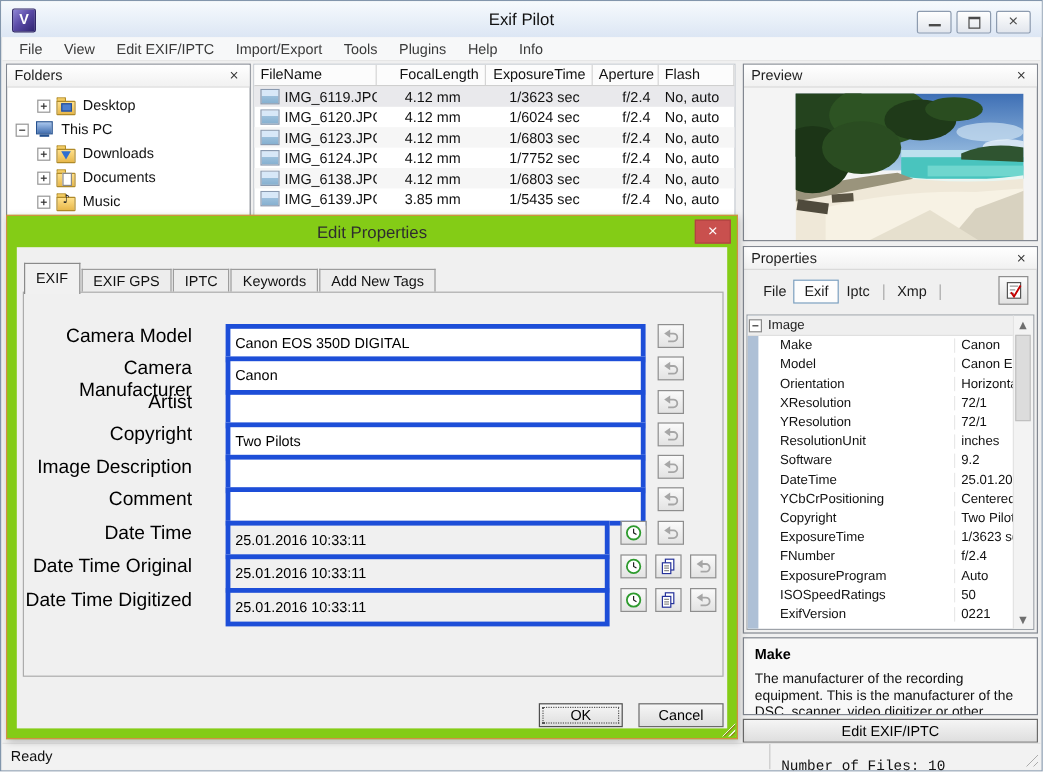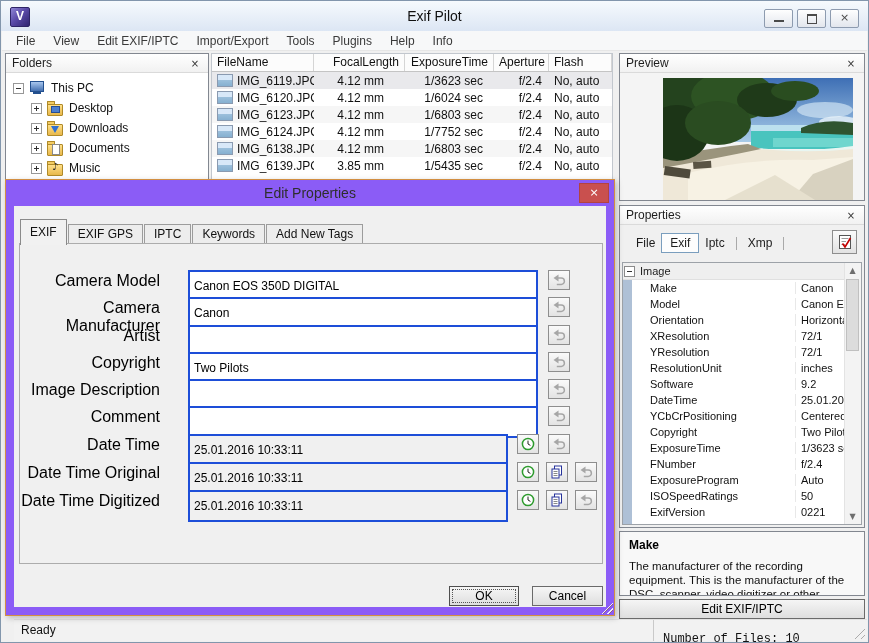--- a/index.html
+++ b/index.html
@@ -98,42 +98,42 @@
 
   
   .descbox{position:absolute;left:618px;top:530px;width:246px;height:65px;border:1px solid #828790;background:#F8F8F8;
            box-sizing:border-box;padding:6px 9px;overflow:hidden;}
   .desct{font-size:12px;font-weight:bold;color:#000;margin-bottom:7px;}
   .descp{font-size:11.5px;line-height:14px;color:#101010;}
   .editbtn{position:absolute;left:618px;top:598px;width:246px;height:20px;border:1px solid #6A6A6A;
            background:linear-gradient(#F5F5F5,#DEDEDE);font:12px "Liberation Sans",sans-serif;color:#000;}
 
   
-  .statusbar{position:absolute;left:1px;right:1px;bottom:1px;height:21px;background:#F2F2F2;border-top:1px solid #E2E2E2;font-size:12px;color:#111;margin-left:12px;}
+  .statusbar{position:absolute;left:1px;right:1px;bottom:1px;height:21px;background:#F2F2F2;border-top:1px solid #E2E2E2;font-size:12px;color:#111;}
   .scell1{position:absolute;left:0;top:0;bottom:0;width:640px;border-right:1px solid #C9C9C9;padding:3px 7px;box-sizing:border-box;}
   .scell2{position:absolute;left:641px;right:14px;top:0;bottom:0;padding:12px 8px;box-sizing:border-box;white-space:nowrap;overflow:hidden;font-family:Liberation Mono, monospace;}
   .grip{position:absolute;right:2px;bottom:2px;width:13px;height:13px;
         background:repeating-linear-gradient(135deg,transparent 0 3px,#ABABAB 3px 4px);
         clip-path:polygon(100% 0,100% 100%,0 100%);}
 
   
-  .dialog{position:absolute;left:4px;top:178px;width:610px;height:437px;background:#8b5cf6;
+  .dialog{position:absolute;left:4px;top:178px;width:610px;height:437px;background:#84cc16;
           border:1px solid #D28F43;box-shadow:2px 2px 6px rgba(0,0,0,.22);z-index:10;box-sizing:border-box;}
   .dtitle{position:absolute;left:0;right:0;top:0;height:26px;line-height:26px;text-align:center;font-size:14px;color:#2E2E2E;}
   .dclose{position:absolute;right:5px;top:3px;width:30px;height:20px;background:#C9504E;border:1px solid #B24341;
           color:#fff;font-size:11px;line-height:18px;text-align:center;padding:0;}
   .dcontent{position:absolute;left:8px;right:8px;top:26px;bottom:8px;background:#F0F0F0;}
   .dtabs{position:absolute;left:6px;top:12px;height:26px;display:flex;align-items:flex-end;}
   .dtab{height:19px;line-height:19px;padding:0 9px;font-size:12px;color:#111;border:1px solid #9C9C9C;border-bottom:none;
         background:#EDEDED;margin-right:1px;}
   .dtab.active{height:25px;line-height:25px;background:#F1F1F1;border-color:#8A8A8A;position:relative;z-index:3;margin-bottom:-1px;}
   .dpanel{position:absolute;left:5px;width:584px;top:37px;height:321px;border:1px solid #ACACAC;background:#F0F0F0;box-sizing:border-box;}
   .frow{position:absolute;left:0;width:100%;height:22px;}
   .flabel{position:absolute;left:0;top:2px;width:140px;text-align:right;font-size:16px;color:#000;}
-  .finput{position:absolute;left:168px;top:0;width:350px;height:32px;box-sizing:border-box;border:2px solid #1d4ed8;
+  .finput{position:absolute;left:168px;top:0;width:350px;height:32px;box-sizing:border-box;border:4px solid #1d4ed8;
           font:12px "Liberation Sans",sans-serif;padding:0 4px;background:#fff;color:#000;}
   .finput.datefld{width:320px;background:#F0F0F0;}
   .sbtn{position:absolute;top:0;width:22px;height:20px;border:1px solid #8E8E8E;background:linear-gradient(#FAFAFA,#E3E3E3);
         display:flex;align-items:center;justify-content:center;padding:0;box-sizing:border-box;}
   .okbtn,.cancelbtn{position:absolute;top:380px;height:20px;border:1px solid #6A6A6A;background:linear-gradient(#F6F6F6,#DEDEDE);
         font:12px "Liberation Sans",sans-serif;color:#000;}
   .okbtn{left:435px;width:70px;outline:1px dotted #555;outline-offset:-4px;border-color:#4E4E4E;}
   .cancelbtn{left:518px;width:71px;}
   .dgrip{position:absolute;right:1px;bottom:1px;width:13px;height:13px;
          background:repeating-linear-gradient(135deg,transparent 0 2px,rgba(255,255,255,.85) 2px 3px,rgba(150,95,35,.55) 3px 4px);
@@ -164,31 +164,31 @@
     <span class="mitem">Help</span>
     <span class="mitem">Info</span>
   </div>
 
   <div class="panel fpanel">
     <div class="phead">
       <span class="ptitle">Folders</span>
       <span class="pclose glyph">×</span>
     </div>
     <div class="tree">
-      <div class="titem ind0">
-        <span class="exp"></span>
-        <span class="ticon pc"></span>
-        <span>This PC</span>
-      </div>
       <div class="titem ind1">
         <span class="exp plus"></span>
         <span class="ticon fol">
             <span class="ovl desk"></span>
           </span>
         <span>Desktop</span>
+      </div>
+      <div class="titem ind0">
+        <span class="exp"></span>
+        <span class="ticon pc"></span>
+        <span>This PC</span>
       </div>
       <div class="titem ind1">
         <span class="exp plus"></span>
         <span class="ticon fol">
             <span class="ovl dl"></span>
           </span>
         <span>Downloads</span>
       </div>
       <div class="titem ind1">
         <span class="exp plus"></span>

